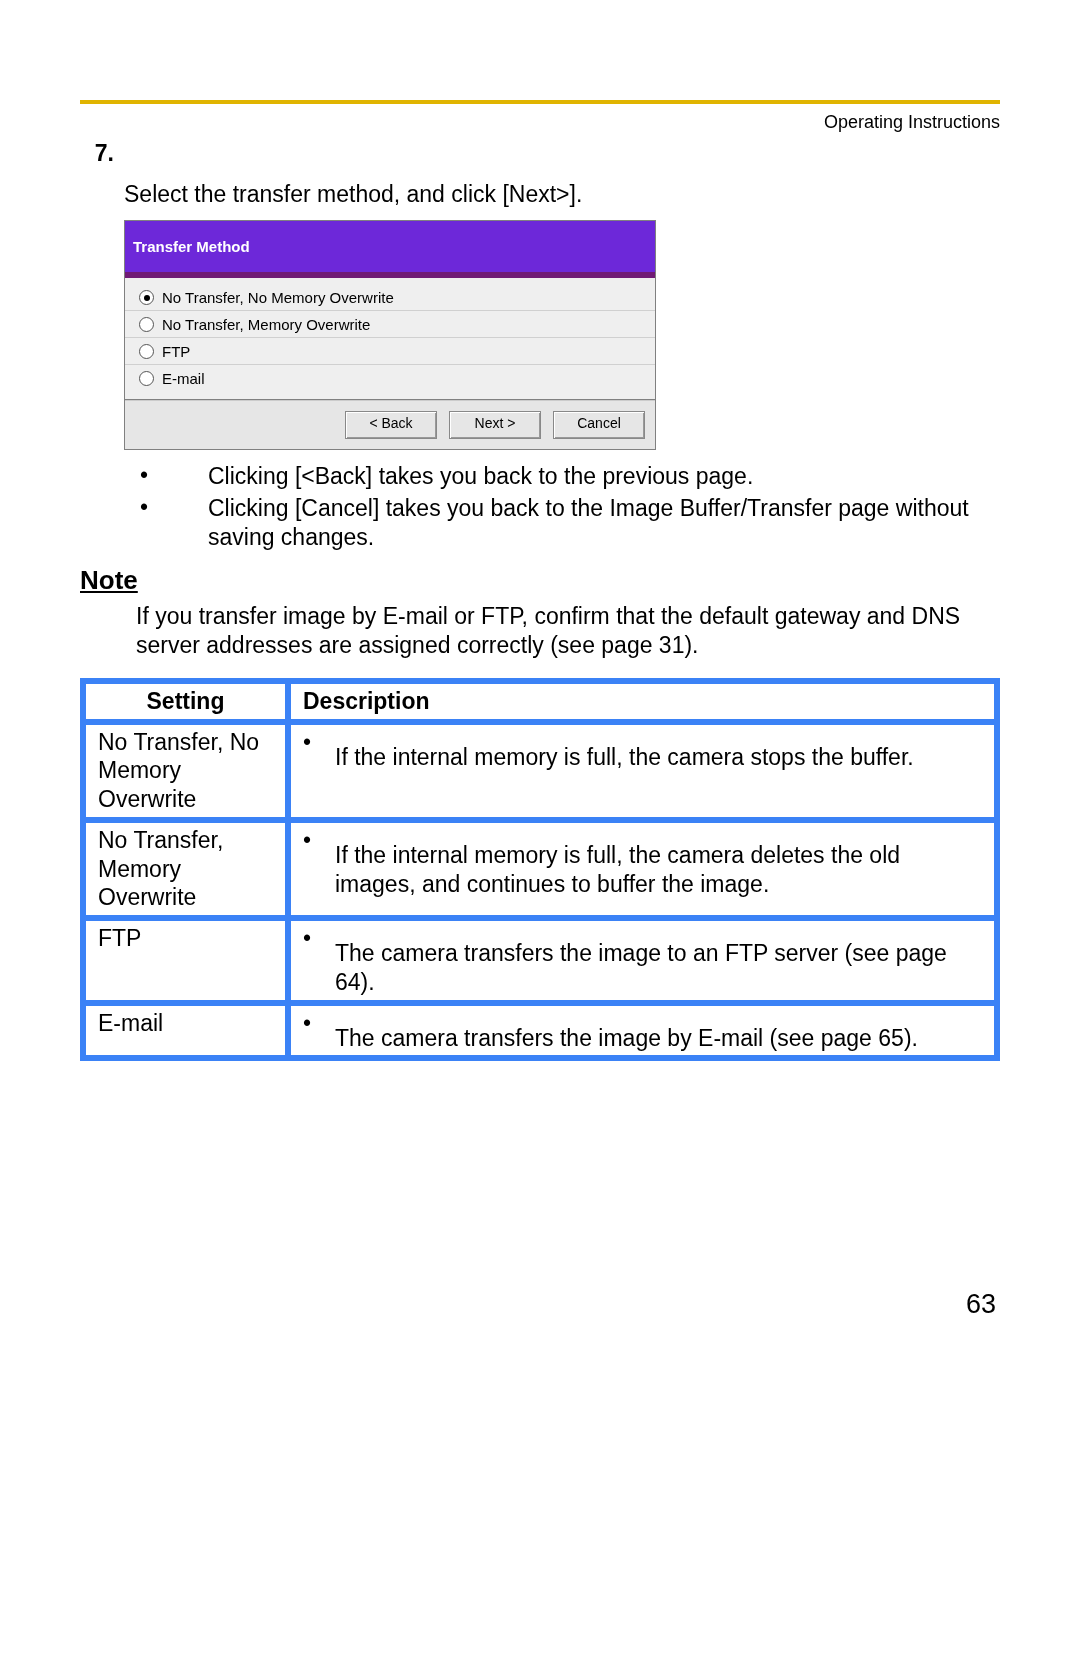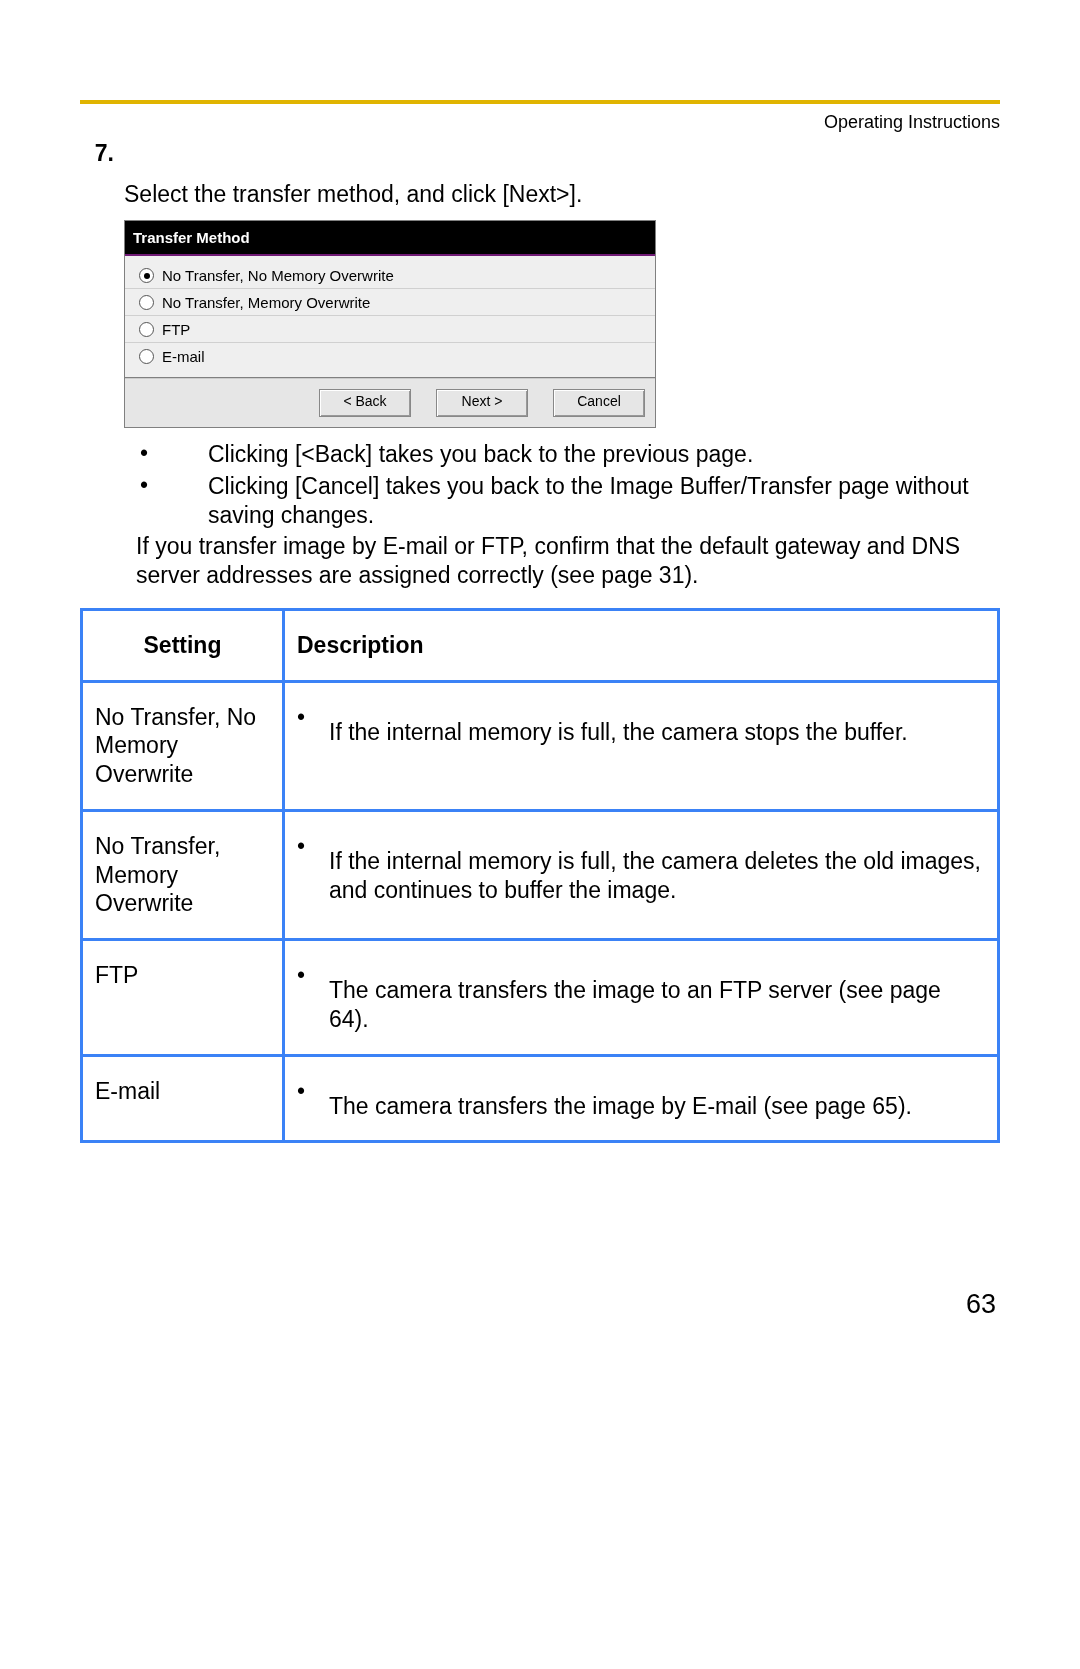--- a/index.html
+++ b/index.html
@@ -53,26 +53,26 @@
     margin-top: 41px;
   }
   .dialog {
     margin-left: 44px;
     width: 530px;
     border: 1px solid #808080;
     background: #efefef;
     font-family: Tahoma, Arial, sans-serif;
   }
   .dialog-header {
-    background: #000000;
+    background: #6d28d9;
     color: #fff;
     font-weight: bold;
     font-size: 15px;
-    padding: 8px 8px;
-    border-bottom: 2px solid #701a75;
+    padding: 17px 8px;
+    border-bottom: 6px solid #701a75;
   }
   .dialog-body {
     padding: 6px 0 2px 0;
   }
   .radio-row {
     display: flex;
     align-items: center;
     font-size: 15px;
     color: #000;
     padding: 5px 14px 4px 14px;
@@ -101,21 +101,21 @@
     display: block;
   }
   .dialog-separator {
     height: 1px;
     background: #808080;
     margin-top: 6px;
   }
   .dialog-buttons {
     display: flex;
     justify-content: flex-end;
-    gap: 25px;
+    gap: 12px;
     padding: 10px 10px 10px 0;
     background: #e6e6e6;
     border-top: 1px solid #ccc;
   }
   .dlg-btn {
     width: 90px;
     height: 26px;
     font-size: 14px;
     font-family: Tahoma, Arial, sans-serif;
     background: #e6e6e6;
@@ -153,22 +153,22 @@
     font-size: 23px;
     line-height: 1.25;
     margin-bottom: 18px;
   }
   table.settings {
     border-collapse: collapse;
     width: 100%;
     font-size: 23px;
   }
   table.settings th, table.settings td {
-    border: 3px solid #3b82f6;
-    padding: 20px 12px;
+    border: 6px solid #3b82f6;
+    padding: 3px 12px;
     vertical-align: top;
     text-align: left;
     line-height: 1.25;
   }
   table.settings th {
     font-weight: bold;
   }
   table.settings th:first-child,
   table.settings td:first-child {
     width: 175px;
@@ -242,20 +242,21 @@
       <div class="bullet-row">
         <div class="dot">•</div>
         <div class="txt">Clicking [&lt;Back] takes you back to the previous page.</div>
       </div>
       <div class="bullet-row">
         <div class="dot">•</div>
         <div class="txt">Clicking [Cancel] takes you back to the Image Buffer/Transfer page without saving changes.</div>
       </div>
     </div>
 
+    <div class="note-heading">Note</div>
     <div class="note-body">If you transfer image by E-mail or FTP, confirm that the default gateway and DNS server addresses are assigned correctly (see page 31).</div>
 
     <table class="settings">
       <thead>
         <tr>
           <th>Setting</th>
           <th>Description</th>
         </tr>
       </thead>
       <tbody>

